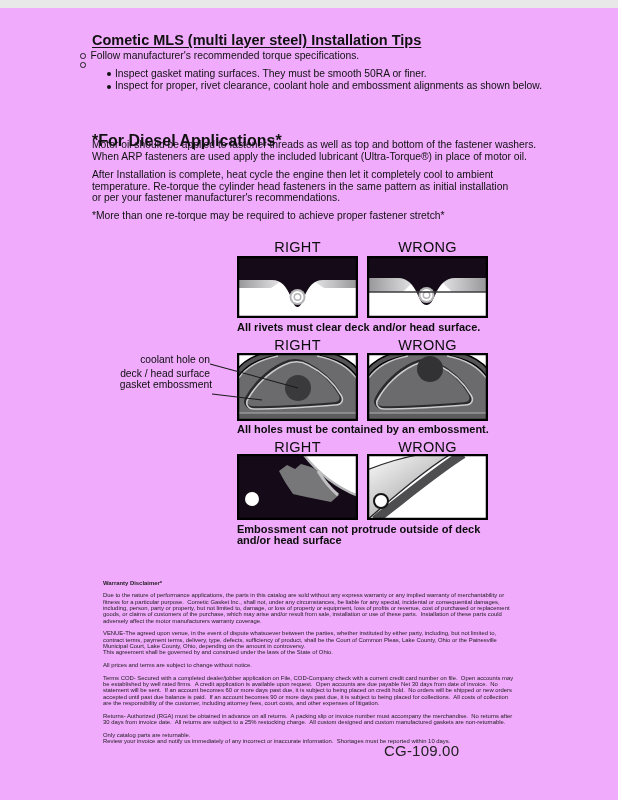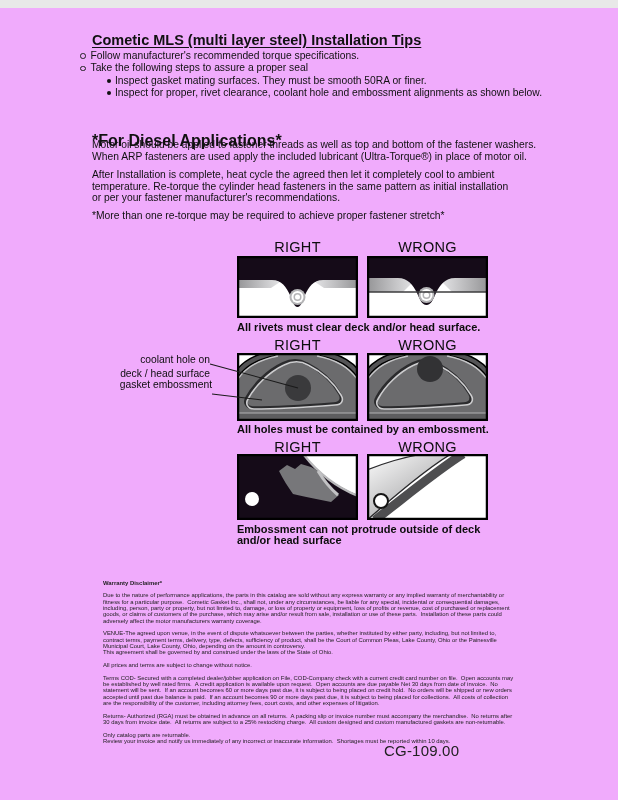--- a/index.html
+++ b/index.html
@@ -49,36 +49,35 @@
 
   <div class="abs title">Cometic MLS (multi layer steel) Installation Tips</div>
 
   <div class="abs tips">
     <div class="b-row">
       <span class="mk-open"></span>
       <span>Follow manufacturer's recommended torque specifications.</span>
     </div>
     <div class="b-row">
       <span class="mk-open"></span>
-      <span>Take the following steps to assure a proper seal</span>
     </div>
     <div class="b-row sub">
       <span class="mk-fill"></span>
       <span>Inspect gasket mating surfaces.  They must be smooth 50RA or finer.</span>
     </div>
     <div class="b-row sub">
       <span class="mk-fill"></span>
       <span>Inspect for proper, rivet clearance, coolant hole and embossment alignments as shown below.</span>
     </div>
   </div>
 
   <div class="abs h-diesel">*For Diesel Applications*</div>
   <div class="abs body-p p-oil">Motor oil should be applied to fastener threads as well as top and bottom of the fastener washers.
 When ARP fasteners are used apply the included lubricant (Ultra-Torque®) in place of motor oil.</div>
-  <div class="abs body-p p-retorque">After Installation is complete, heat cycle the agreed then let it completely cool to ambient
+  <div class="abs body-p p-retorque">After Installation is complete, heat cycle the engine then let it completely cool to ambient
 temperature. Re-torque the cylinder head fasteners in the same pattern as initial installation
 or per your fastener manufacturer's recommendations.</div>
   <div class="abs body-p p-note">*More than one re-torque may be required to achieve proper fastener stretch*</div>
 
   <div class="dg-head" style="left:237px;top:231px;">RIGHT</div>
   <div class="dg-head" style="left:367px;top:231px;">WRONG</div>
 
   <div class="panel" style="left:237px;top:248px;">
     <svg width="121" height="62" viewBox="0 0 121 62">
       <defs>

